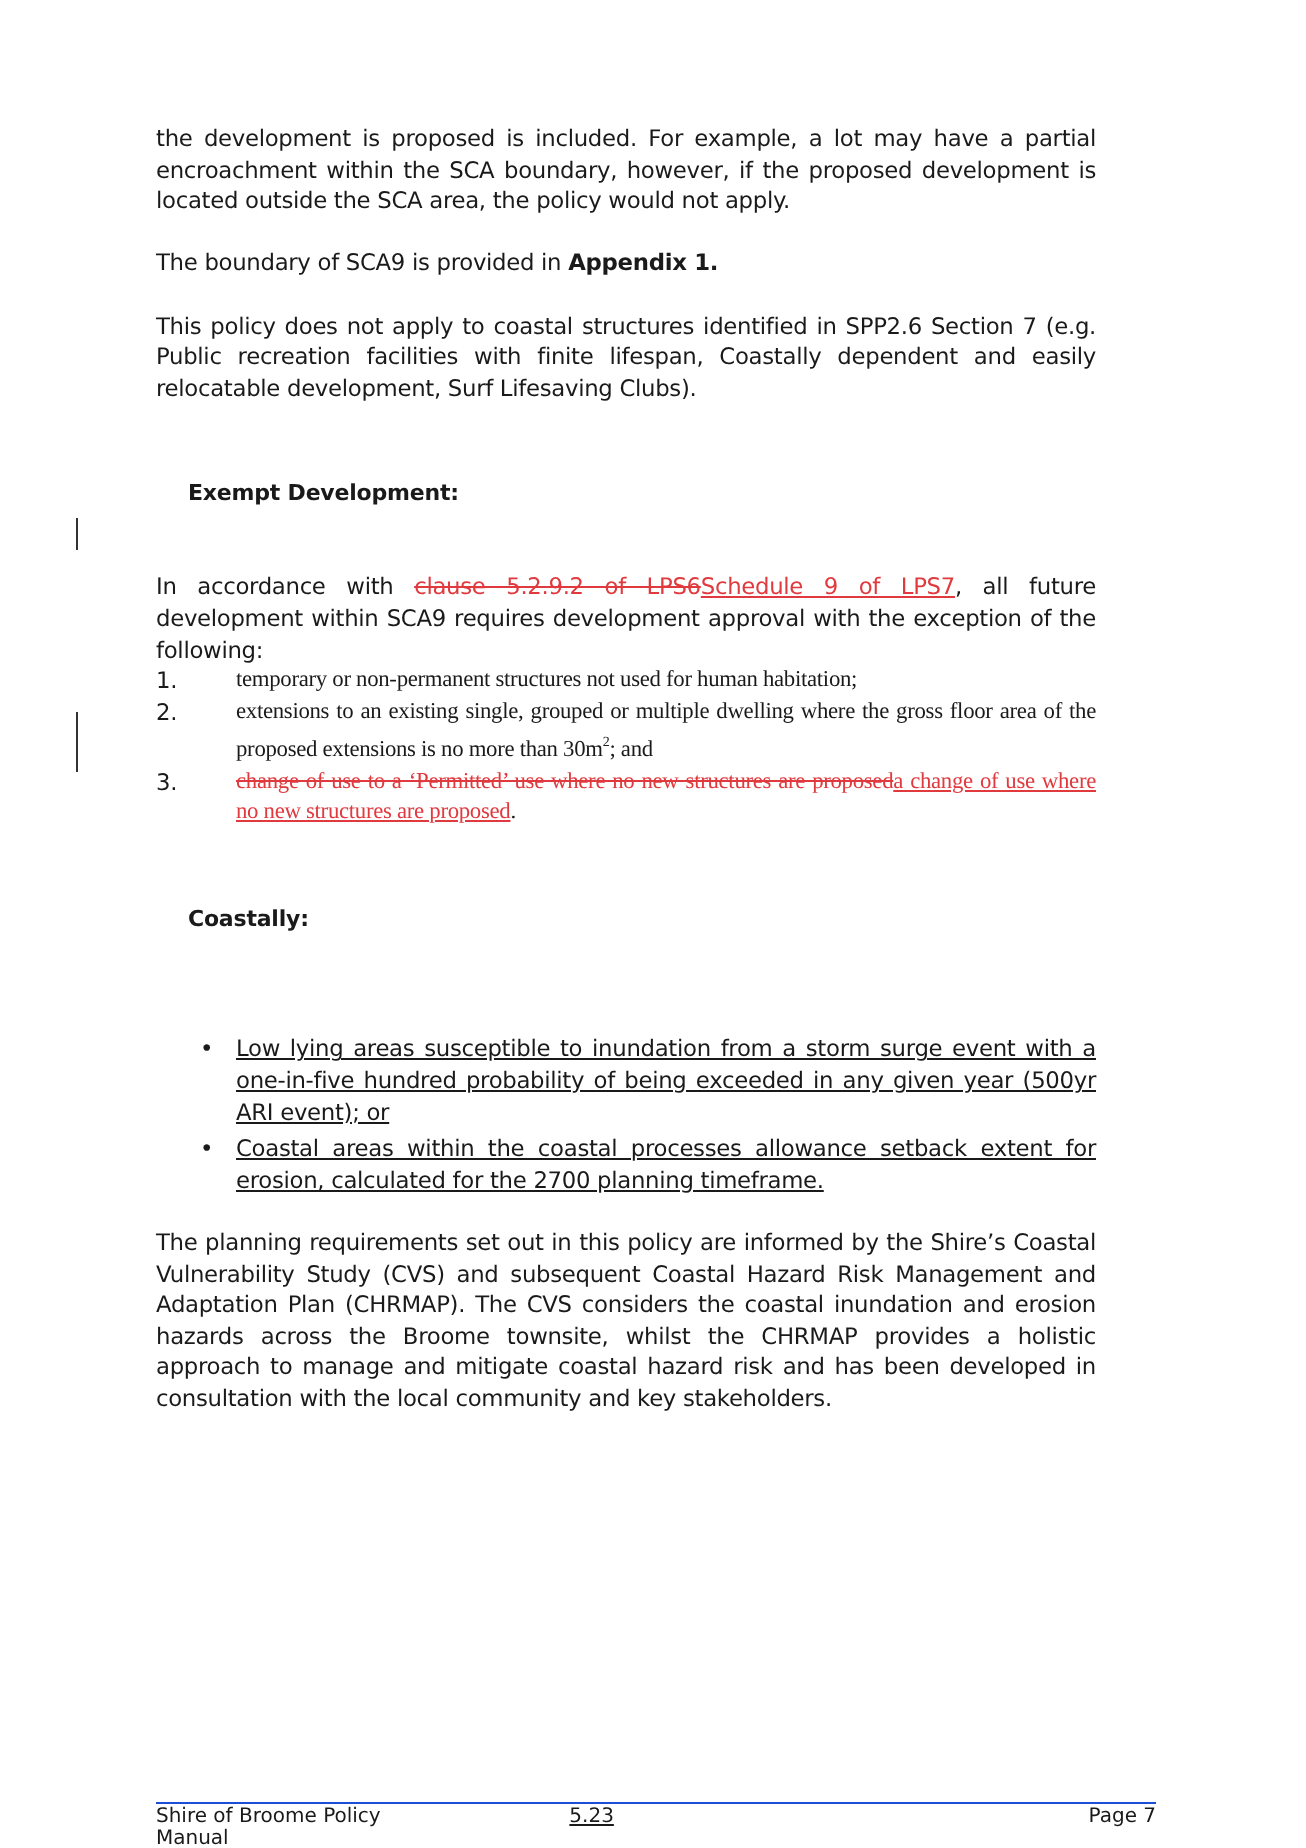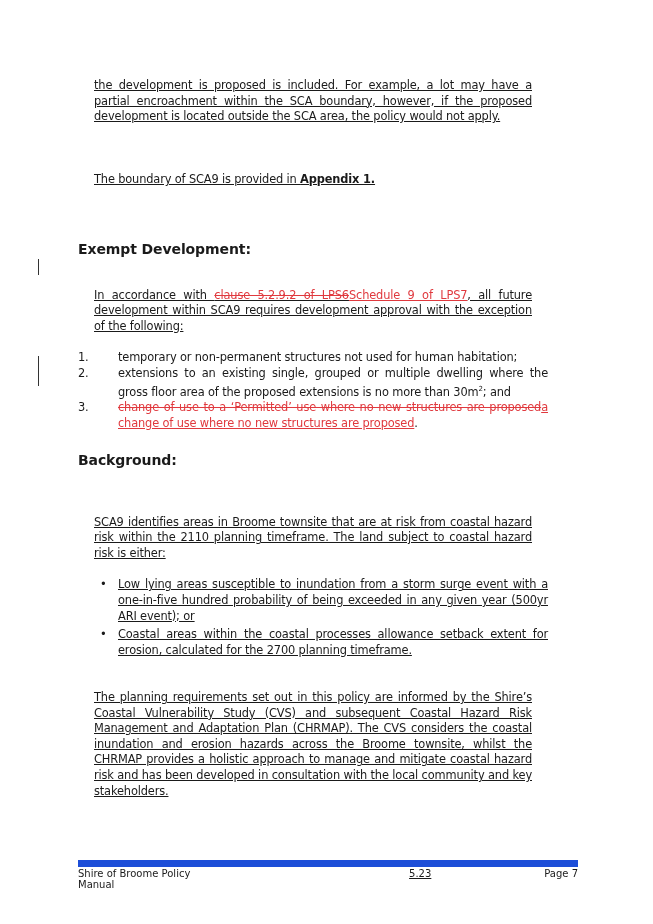--- a/index.html
+++ b/index.html
@@ -1,49 +1,50 @@
 <!DOCTYPE html>
 <html><head>
 <meta charset="utf-8">
 <style>
   html, body { margin: 0; padding: 0; background: #ffffff; }
   body { width: 653px; height: 924px; position: relative; overflow: hidden;
          font-family: "DejaVu Sans", sans-serif; color: #1a1a1a; }
   .page { position: absolute; left: 78px; top: 62px; width: 470px; }
-  p { margin: 16px; font-size: 11.4px; line-height: 15.6px; text-align: justify; letter-spacing: -0.15px; text-decoration: underline; }
+  p { margin: 0; font-size: 11.4px; line-height: 15.6px; text-align: justify; letter-spacing: -0.15px; }
   .gap { height: 15.6px; }
-  h2 { margin: 0; font-size: 14px; font-weight: bold; line-height: 18px; letter-spacing: -0.1px; }
+  h2 { margin: 16px; font-size: 11px; font-weight: bold; line-height: 18px; letter-spacing: -0.1px; }
   .del { color: #e0393e; text-decoration: line-through; }
   .ins { color: #e0393e; text-decoration: underline; }
   .olist { margin: 0; padding: 0; list-style: none; }
   .olist li { display: flex; font-size: 11.4px; line-height: 15.6px; letter-spacing: -0.15px; }
   .olist .num { width: 40px; flex: none; }
-  .olist .txt { flex: 1; text-align: justify; }
+  .olist .txt { flex: 1; text-align: justify; font-family: Liberation Serif, serif; }
   .ulist { margin: 0; padding: 0; list-style: none; }
   .ulist li { display: flex; font-size: 11.4px; line-height: 15.6px; letter-spacing: -0.15px; }
   .ulist .bul { width: 40px; flex: none; text-align: left; padding-left: 22px; box-sizing: border-box; }
   .ulist .txt { flex: 1; text-align: justify; text-decoration: underline; }
   .bar { position: absolute; left: 38px; width: 1px; background: #333; }
-  .footer { position: absolute; left: 78px; top: 860px; width: 500px; border-top: 7px solid #1d4ed8;
+  .footer { position: absolute; left: 78px; top: 901px; width: 500px; border-top: 1px solid #1d4ed8;
             display: flex; justify-content: space-between; font-size: 10px; padding-top: 1px; color: #1a1a1a; }
   .footer span { flex: 1; }
-  .footer .mid { text-align: right; padding-left: 60px; text-decoration: underline; }
+  .footer .mid { text-align: left; padding-left: 60px; text-decoration: underline; }
   .footer .right { text-align: right; }
 </style>
 </head>
 <body>
 
 <div class="bar" style="top:259px;height:16px;"></div>
 <div class="bar" style="top:356px;height:30px;"></div>
 
 <div class="page">
   <p>the development is proposed is included. For example, a lot may have a partial encroachment within the SCA boundary, however, if the proposed development is located outside the SCA area, the policy would not apply.</p>
   <div class="gap"></div>
   <p><span>The boundary of SCA9 is provided in </span><b>Appendix 1.</b></p>
   <div class="gap"></div>
+  <p>This policy does not apply to coastal structures identified in SPP2.6 Section 7 (e.g. Public recreation facilities with finite lifespan, Coastally dependent and easily relocatable development, Surf Lifesaving Clubs).</p>
 
   <div style="height:20px"></div>
   <h2>Exempt Development:</h2>
   <div style="height:14px"></div>
 
   <p><span>In accordance with </span><span class="del">clause 5.2.9.2 of LPS6</span><span class="ins">Schedule 9 of LPS7</span><span>, all future development within SCA9 requires development approval with the exception of the following:</span></p>
 
   <ul class="olist">
     <li>
       <span class="num">1.</span>
@@ -53,25 +54,24 @@
       <span class="num">2.</span>
       <span class="txt"><span>extensions to an existing single, grouped or multiple dwelling where the gross floor area of the proposed extensions is no more than 30m</span><sup style="font-size:7px">2</sup><span>; and</span></span>
     </li>
     <li>
       <span class="num">3.</span>
       <span class="txt"><span class="del">change of use to a ‘Permitted’ use where no new structures are proposed</span><span class="ins">a change of use where no new structures are proposed</span><span>.</span></span>
     </li>
   </ul>
 
   <div style="height:20px"></div>
-  <h2>Background:</h2>
+  <h2>Coastally:</h2>
   <div style="height:14px"></div>
 
   <div class="gap"></div>
-  <p>SCA9 identifies areas in Broome townsite that are at risk from coastal hazard risk within the 2110 planning timeframe. The land subject to coastal hazard risk is either:</p>
   <ul class="ulist" style="margin-top:3px;">
     <li style="margin-bottom:3px;">
       <span class="bul">•</span>
       <span class="txt">Low lying areas susceptible to inundation from a storm surge event with a one-in-five hundred probability of being exceeded in any given year (500yr ARI event); or</span>
     </li>
     <li>
       <span class="bul">•</span>
       <span class="txt">Coastal areas within the coastal processes allowance setback extent for erosion, calculated for the 2700 planning timeframe.</span>
     </li>
   </ul>

